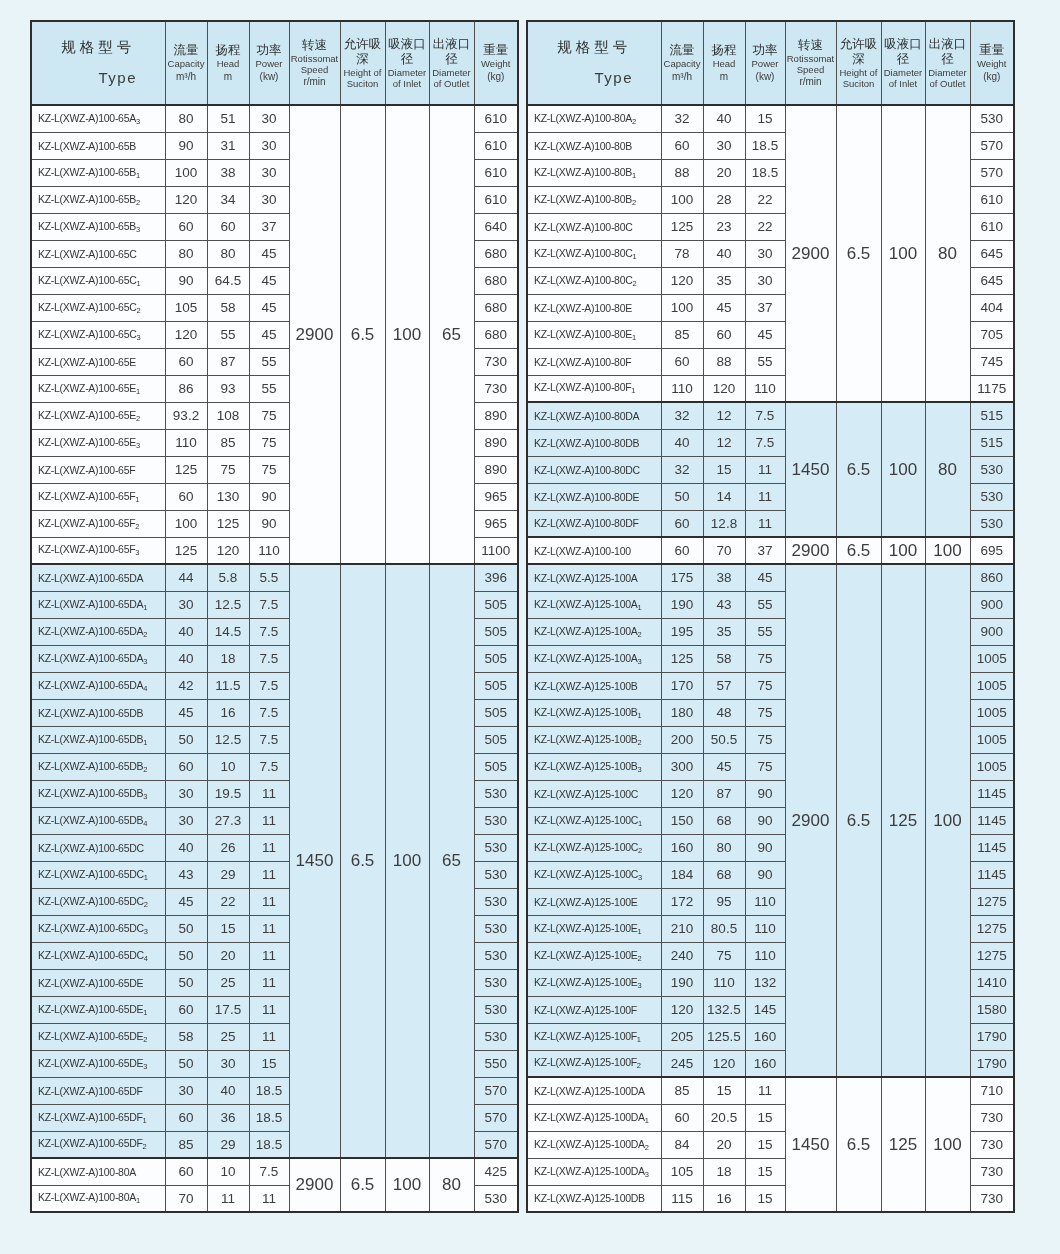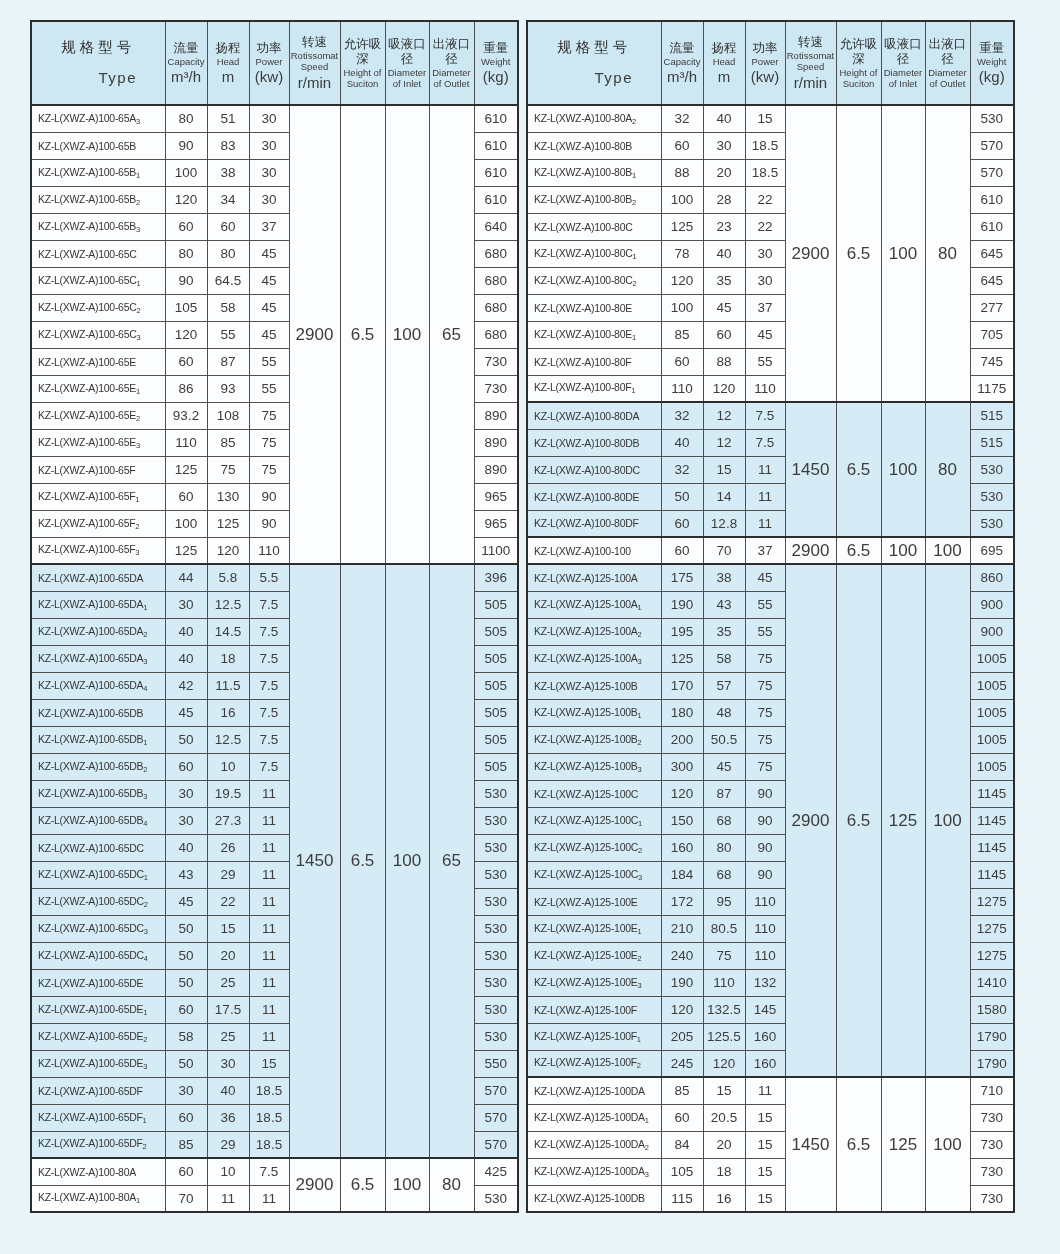--- a/index.html
+++ b/index.html
@@ -22,21 +22,21 @@
   thead tr { height: 84px; }
   thead th {
     background: #cee8f3;
     vertical-align: middle;
     font-weight: normal;
     color: #333;
     padding: 2px 1px;
   }
   .cn { font-size: 12.5px; color: #2f2f2f; line-height: 1.2; }
   .en { font-size: 9.5px; color: #3c3c3c; line-height: 1.12; margin-top: 1px; }
-  .unit { font-size: 15px; color: #3c3c3c; line-height: 1.15; margin-top: 1px; }
+  .unit { font-size: 10px; color: #3c3c3c; line-height: 1.15; margin-top: 1px; }
   th.type-h .cn { font-size: 14.5px; letter-spacing: 4px; margin-bottom: 13px; }
   th.type-h .en { font-size: 15px; letter-spacing: 1.5px; margin-left: 39px; }
   tbody tr { height: 27px; }
   tbody td {
     text-align: center;
     font-size: 13.5px;
     color: #3d3d3d;
     background: #fbfdfe;
   }
   tbody td.type {
@@ -123,21 +123,21 @@
           <td>30</td>
           <td class="merged" rowspan="17">2900</td>
           <td class="merged" rowspan="17">6.5</td>
           <td class="merged" rowspan="17">100</td>
           <td class="merged" rowspan="17">65</td>
           <td>610</td>
         </tr>
         <tr class="">
           <td class="type">KZ-L(XWZ-A)100-65B</td>
           <td>90</td>
-          <td>83</td>
+          <td>31</td>
           <td>30</td>
           <td>610</td>
         </tr>
         <tr class="">
           <td class="type">KZ-L(XWZ-A)100-65B<sub>1</sub></td>
           <td>100</td>
           <td>38</td>
           <td>30</td>
           <td>610</td>
         </tr>
@@ -527,21 +527,21 @@
           <td>120</td>
           <td>35</td>
           <td>30</td>
           <td>645</td>
         </tr>
         <tr class="">
           <td class="type">KZ-L(XWZ-A)100-80E</td>
           <td>100</td>
           <td>45</td>
           <td>37</td>
-          <td>277</td>
+          <td>404</td>
         </tr>
         <tr class="">
           <td class="type">KZ-L(XWZ-A)100-80E<sub>1</sub></td>
           <td>85</td>
           <td>60</td>
           <td>45</td>
           <td>705</td>
         </tr>
         <tr class="">
           <td class="type">KZ-L(XWZ-A)100-80F</td>

